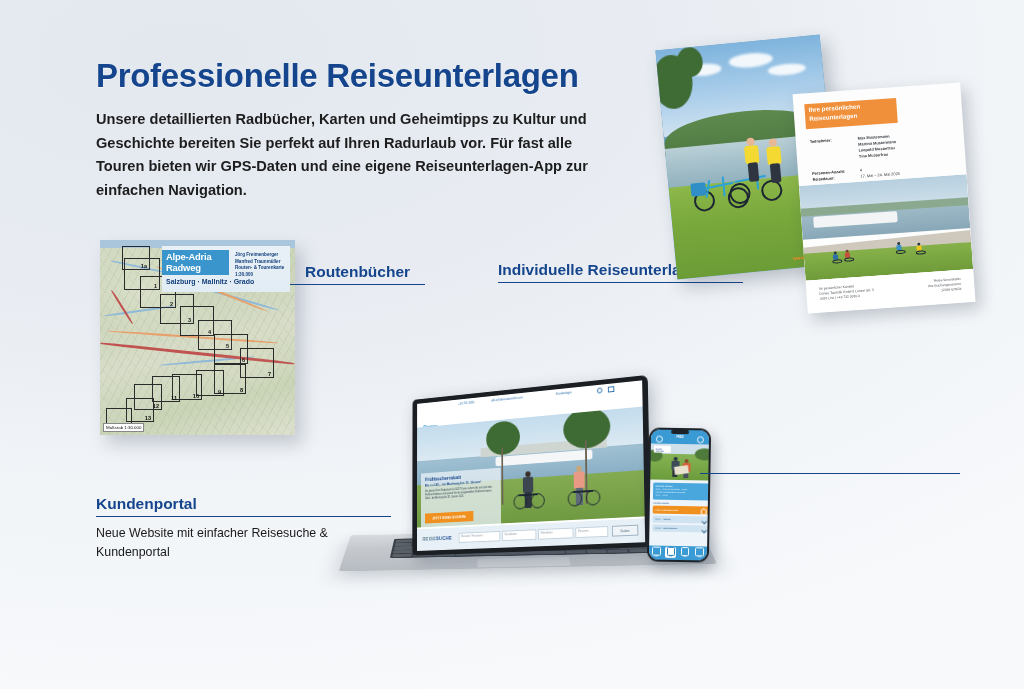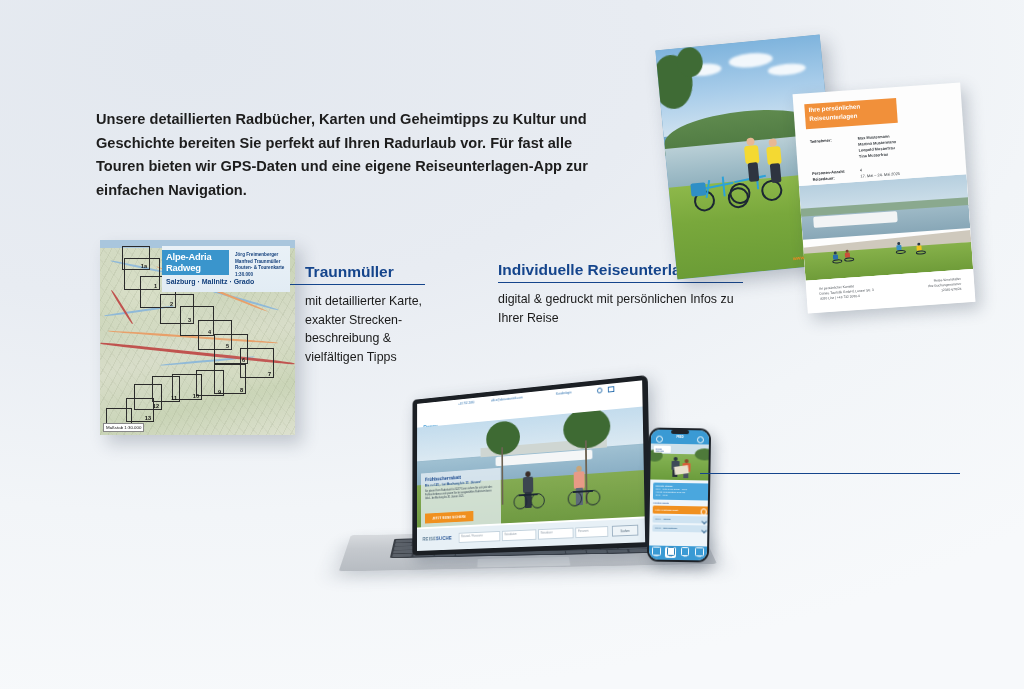--- a/index.html
+++ b/index.html
@@ -236,20 +236,21 @@
   .p-tab .lb{margin-top:.6px;font-size:1.5px;color:#fff;white-space:nowrap;}
   .p-tab.active{background:#fff;border-radius:2px;}
   .p-tab.active .ic{border-color:#2a7fb8;}
   .p-tab.active .lb{color:#2a7fb8;}
 </style>
 </head>
 <body>
 
 <div id="stage">
 
+  <div class="abs" id="headline">Professionelle Reiseunterlagen</div>
   <div class="abs" id="intro">Unsere detaillierten Radbücher, Karten und Geheimtipps zu Kultur und Geschichte bereiten Sie perfekt auf Ihren Radurlaub vor. Für fast alle Touren bieten wir GPS-Daten und eine eigene Reiseunterlagen-App zur einfachen Navigation.</div>
 
   <div class="abs" id="mapcard">
     <div class="map-bg"></div>
     <div class="map-relief"></div>
     <div class="map-topwater"></div>
 
     <div class="map-river" style="left:10px;top:26px;width:60px;height:2px;transform:rotate(12deg);"></div>
     <div class="map-river" style="left:4px;top:70px;width:70px;height:2px;transform:rotate(-8deg);"></div>
     <div class="map-river" style="left:100px;top:58px;width:80px;height:2px;transform:rotate(16deg);"></div>
@@ -316,29 +317,27 @@
     <div id="map-authors">
       <div>Jörg Freimenberger</div>
       <div>Manfred Traunmüller</div>
       <div>Routen- &amp; Tourenkarte</div>
       <div>1:30.000</div>
     </div>
     <div id="map-scalebar">Maßstab 1:30.000</div>
   </div>
 
   <div class="abs" id="cap-routen">
-    <div class="cap-title">Traunmüller</div>
+    <div class="cap-title">Routenbücher</div>
     <div class="cap-rule"></div>
-    <div class="cap-body">mit detaillierter Karte, exakter Strecken-beschreibung &amp; vielfältigen Tipps</div>
   </div>
 
   <div class="abs" id="cap-indiv">
     <div class="cap-title">Individuelle Reiseunterlagen</div>
     <div class="cap-rule"></div>
-    <div class="cap-body">digital &amp; gedruckt mit persönlichen Infos zu Ihrer Reise</div>
   </div>
 
   <div class="abs" id="photobook">
     <div class="pb-sky"></div>
     <div class="pb-cloud" style="left:30px;top:18px;width:34px;height:12px;"></div>
     <div class="pb-cloud" style="left:72px;top:12px;width:44px;height:14px;"></div>
     <div class="pb-cloud" style="left:110px;top:26px;width:38px;height:11px;"></div>
     <div class="pb-hills"></div>
     <div class="pb-water"></div>
     <div class="pb-grass"></div>
@@ -667,18 +666,23 @@
         </div>
         <div class="p-tab">
           <span class="ic"></span>
           <span class="lb">Mehr</span>
         </div>
       </div>
 
     </div>
   </div>
 
+  <div class="abs" id="cap-kunden">
+    <div class="cap-title">Kundenportal</div>
+    <div class="cap-rule"></div>
+    <div class="cap-body">Neue Website mit einfacher Reisesuche &amp; Kundenportal</div>
+  </div>
 
   <div class="abs" id="cap-fred">
     <div class="cap-rule"></div>
   </div>
 
 </div>
 
 </body></html>

